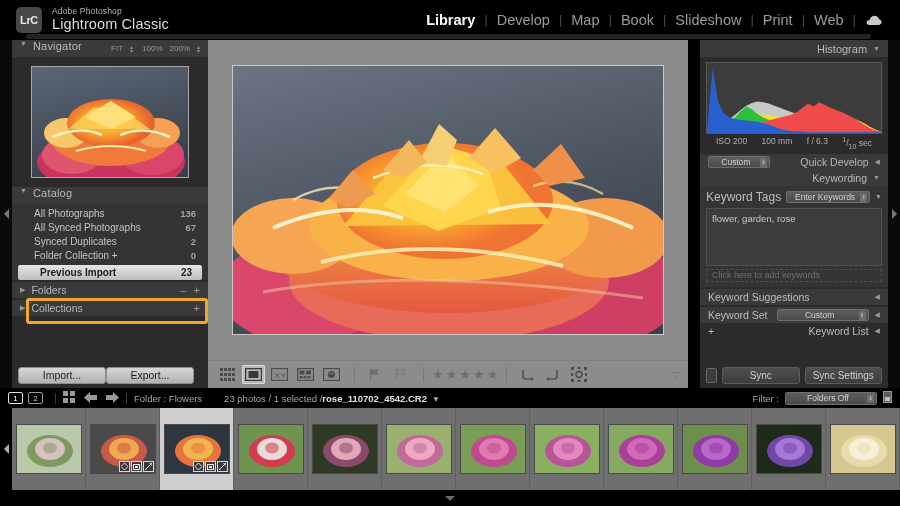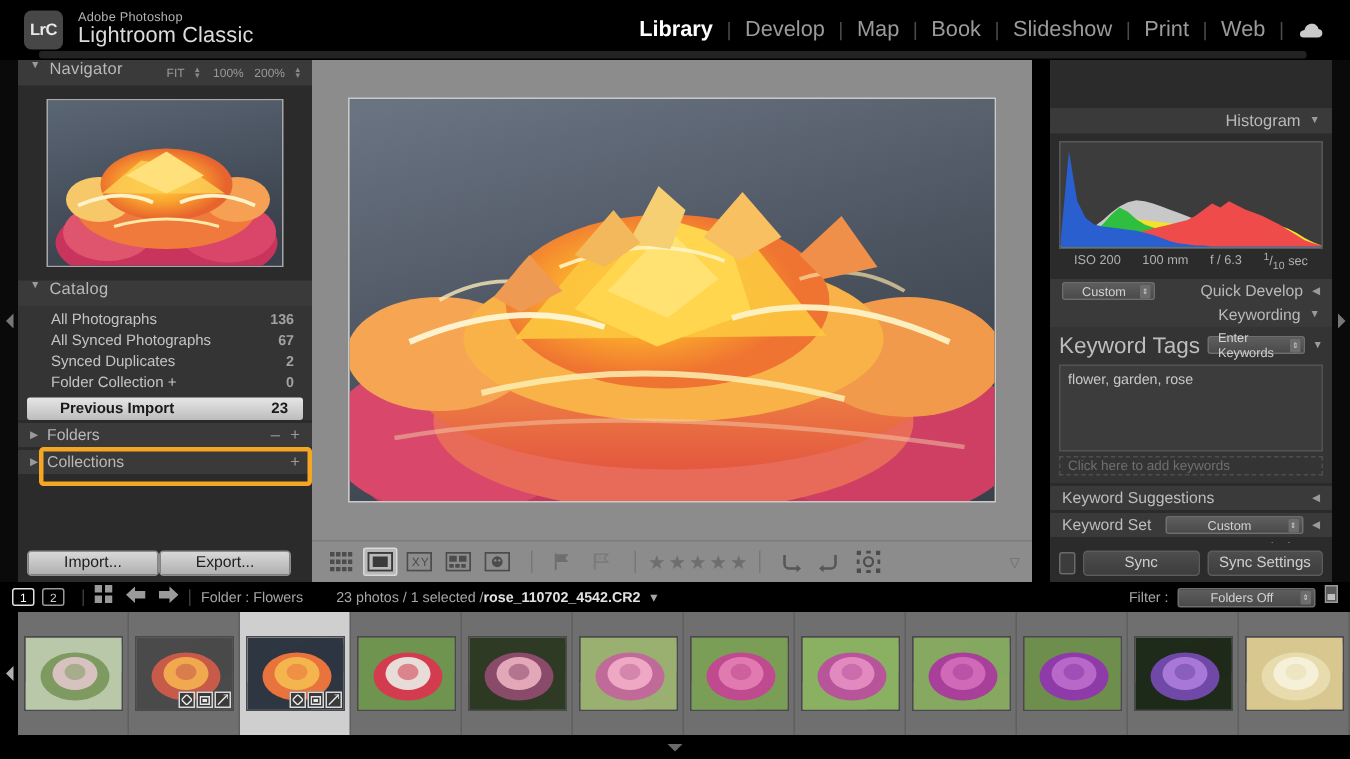--- a/index.html
+++ b/index.html
@@ -100,21 +100,21 @@
   .tb-ic.on { background:#b9b9b9; box-shadow:inset 0 0 0 1px #d9d9d9; }
   .tb-div { width:1px; height:15px; background:#787878; margin:0 8px; }
   .stars { display:flex; gap:2px; align-items:center; }
   .star { color:#6e6e6e; font-size:13px; line-height:13px; }
   .tb-caret { margin-left:auto; color:#6e6e6e; font-size:9px; }
 
   
   .rightpanel { position:absolute; right:12px; top:0; width:188px; height:348px; background:#2b2b2b; }
   .rp-hd {
     height:17px; display:flex; align-items:center; justify-content:flex-end; gap:6px;
-    background:#3a3a3a; color:#b9b9b9; font-size:11px; padding:0 8px;margin-top:32px;
+    background:#3a3a3a; color:#b9b9b9; font-size:11px; padding:0 8px;
   }
   .histo-wrap { padding:5px 6px 2px 6px; }
   .histo { width:176px; height:72px; background:#3c3c3c; border:1px solid #585858; position:relative; overflow:hidden;}
   .exif { display:flex; justify-content:space-between; padding:2px 10px 0 10px; font-size:8.5px; color:#b0b0b0;}
   .origrow { display:flex; align-items:center; gap:5px; padding:3px 8px 4px 8px; font-size:9.5px; color:#b5b5b5;}
   .chkbx { width:9px; height:7px; border:1px solid #9a9a9a; border-radius:1px; }
 
   .qd-hd {
     height:16px; background:#3a3a3a; display:flex; align-items:center; justify-content:space-between;
     padding:0 8px; color:#b9b9b9; font-size:10.5px; margin-top:2px;
@@ -124,21 +124,21 @@
     border:1px solid #6e6e6e; color:#d2d2d2; font-size:8.5px;
     display:flex; align-items:center; justify-content:center; position:relative; padding:0 12px 0 6px;
   }
   .dd .arr { position:absolute; right:2px; top:1px; width:7px; height:9px; background:#6d6d6d; border-radius:1px;
              color:#d5d5d5; font-size:5px; display:flex; align-items:center; justify-content:center;}
 
   .kw-hd { height:16px; background:#3a3a3a; display:flex; align-items:center; justify-content:flex-end; gap:6px;
            padding:0 8px; color:#b9b9b9; font-size:10.5px; }
   .kw-body { background:#343434; padding:4px 6px 5px 6px; }
   .kwtag-row { display:flex; align-items:center; gap:5px; }
-  .kwtag-lbl { font-size:15px; color:#bdbdbd; }
+  .kwtag-lbl { font-size:12px; color:#bdbdbd; }
   .kwbox {
     margin-top:4px; height:58px; background:#3c3c3c; border:1px solid #525252;
     font-size:9.5px; color:#c8c8c8; padding:4px 5px;
   }
   .kwadd { margin-top:3px; height:13px; background:#343434; border:1px dashed #4e4e4e;
            font-size:9px; color:#6f6f6f; display:flex; align-items:center; padding:0 5px;}
 
   .row-hd { height:16px; background:#3a3a3a; display:flex; align-items:center; justify-content:space-between;
             padding:0 8px; color:#bdbdbd; font-size:10.5px; margin-top:2px; }
   .kwlist-hd { height:16px; background:#2b2b2b; display:flex; align-items:center; justify-content:space-between;

